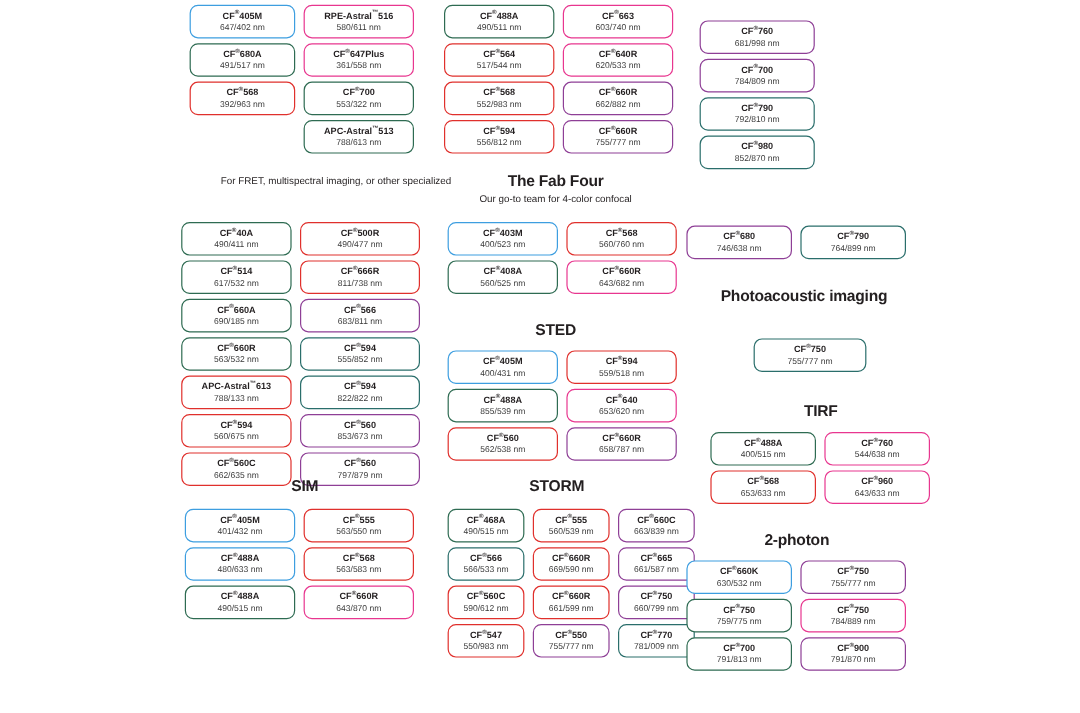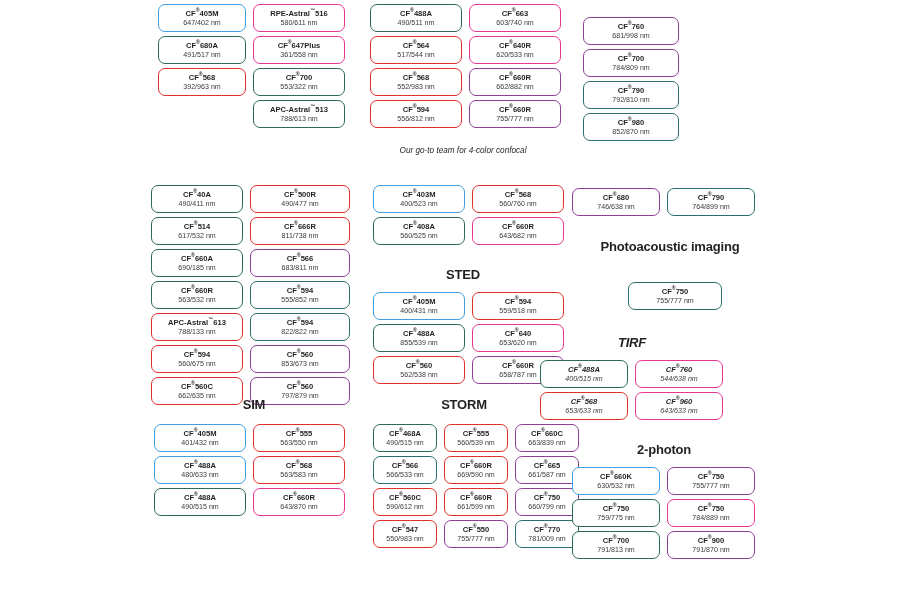--- a/index.html
+++ b/index.html
@@ -159,20 +159,21 @@
             <div class="wl">792/810 nm</div>
           </div>
           <div class="pill" style="border-color: rgb(42, 110, 107);">
             <div class="nm"><span>CF</span><sup>®</sup><span>980</span></div>
             <div class="wl">852/870 nm</div>
           </div>
         </div>
       </div>
     </div>
     <div class="group" style="left: 151px; top: 144px;">
+      <div class="sec-sub" style="width: 258px;">For FRET, multispectral imaging, or other specialized</div>
       <div class="cols" style="position: absolute; top: 41px; left: 0px;">
         <div class="col" style="width: 92px;">
           <div class="pill" style="border-color: rgb(46, 107, 82);">
             <div class="nm"><span>CF</span><sup>®</sup><span>40A</span></div>
             <div class="wl">490/411 nm</div>
           </div>
           <div class="pill" style="border-color: rgb(46, 107, 82);">
             <div class="nm"><span>CF</span><sup>®</sup><span>514</span></div>
             <div class="wl">617/532 nm</div>
           </div>
@@ -223,21 +224,22 @@
             <div class="wl">853/673 nm</div>
           </div>
           <div class="pill" style="border-color: rgb(142, 63, 150);">
             <div class="nm"><span>CF</span><sup>®</sup><span>560</span></div>
             <div class="wl">797/879 nm</div>
           </div>
         </div>
       </div>
     </div>
     <div class="group" style="left: 373px; top: 144px;">
-      <div class="sec-sub" style="width: 180px; font-style: italic;">Our go-to team for 4-color confocal</div>
+      <div class="sec-title" style="font-size: 13px; width: 180px;">The Fab Four</div>
+      <div class="sec-sub" style="width: 180px;">Our go-to team for 4-color confocal</div>
       <div class="cols" style="position: absolute; top: 41px; left: 0px;">
         <div class="col" style="width: 92px;">
           <div class="pill" style="border-color: rgb(61, 158, 224);">
             <div class="nm"><span>CF</span><sup>®</sup><span>403M</span></div>
             <div class="wl">400/523 nm</div>
           </div>
           <div class="pill" style="border-color: rgb(46, 107, 82);">
             <div class="nm"><span>CF</span><sup>®</sup><span>408A</span></div>
             <div class="wl">560/525 nm</div>
           </div>
@@ -307,21 +309,21 @@
             <div class="nm"><span>CF</span><sup>®</sup><span>640</span></div>
             <div class="wl">653/620 nm</div>
           </div>
           <div class="pill" style="border-color: rgb(142, 63, 150);">
             <div class="nm"><span>CF</span><sup>®</sup><span>660R</span></div>
             <div class="wl">658/787 nm</div>
           </div>
         </div>
       </div>
     </div>
-    <div class="group" style="left: 540px; top: 336px; font-style: italic;">
+    <div class="group" style="left: 592px; top: 336px;">
       <div class="sec-title" style="font-size: 13px; width: 184px;">TIRF</div>
       <div class="cols" style="position: absolute; top: 24px; left: 0px;">
         <div class="col" style="width: 88px;">
           <div class="pill" style="border-color: rgb(46, 107, 82);">
             <div class="nm"><span>CF</span><sup>®</sup><span>488A</span></div>
             <div class="wl">400/515 nm</div>
           </div>
           <div class="pill" style="border-color: rgb(224, 48, 44);">
             <div class="nm"><span>CF</span><sup>®</sup><span>568</span></div>
             <div class="wl">653/633 nm</div>

